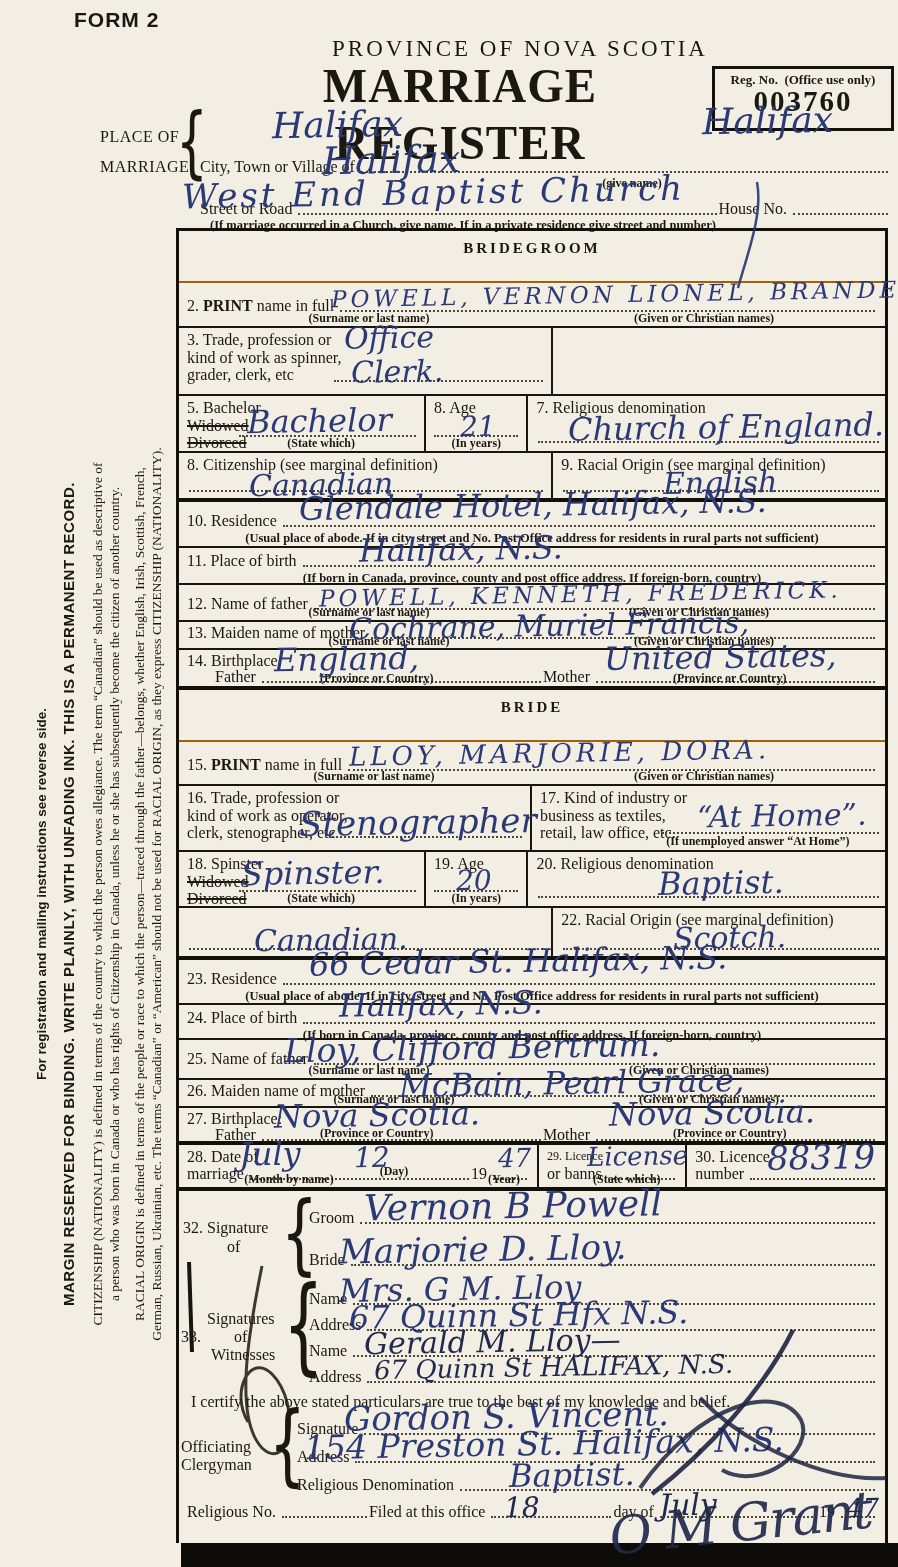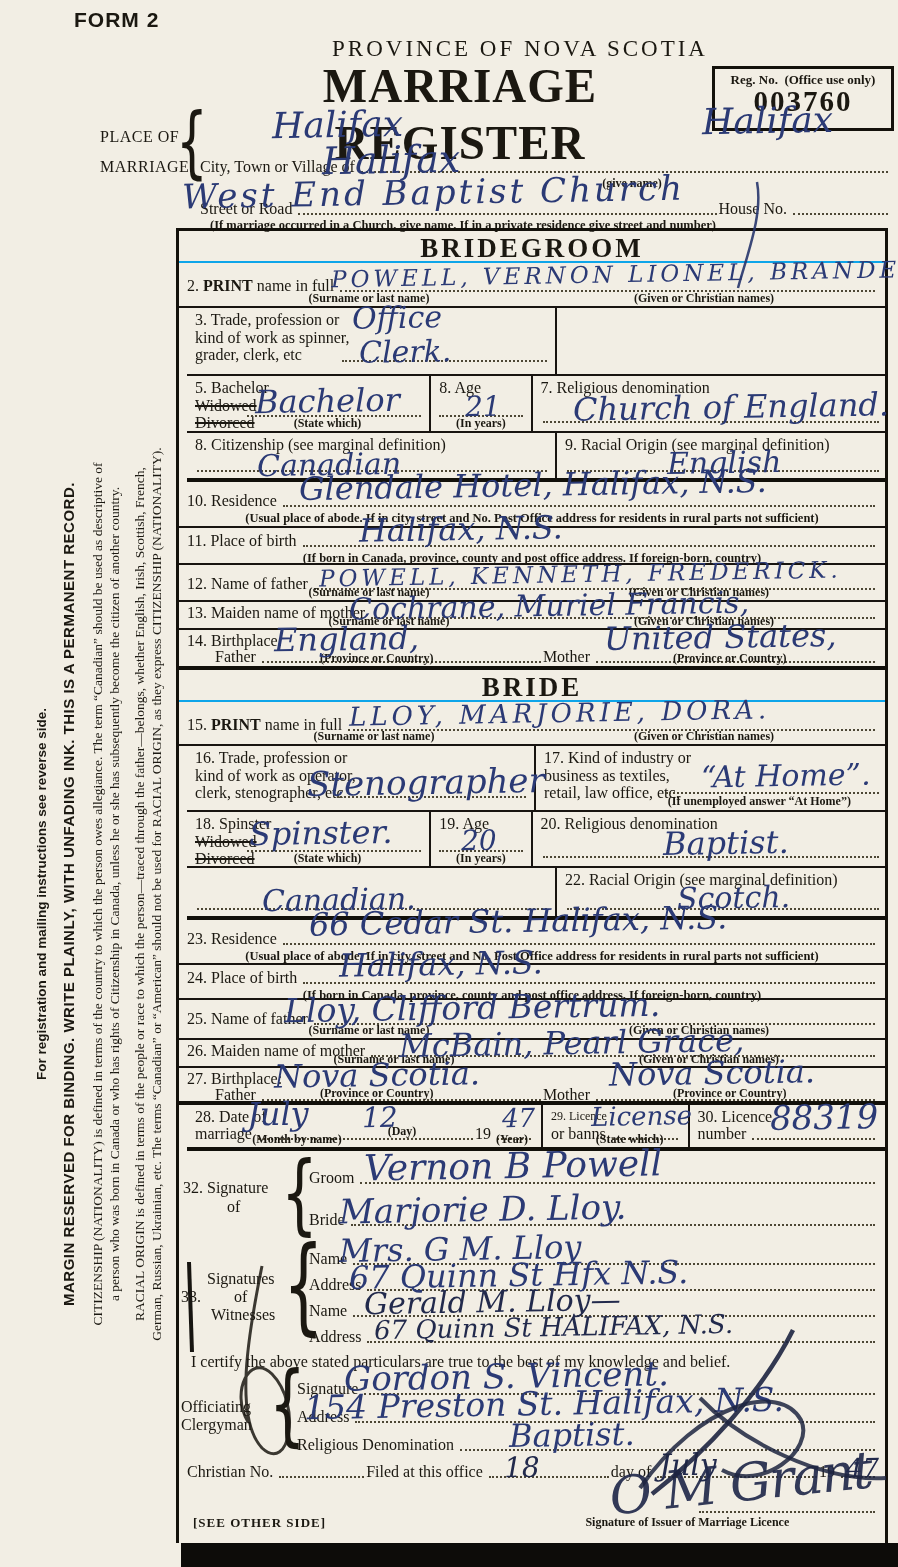--- a/index.html
+++ b/index.html
@@ -35,23 +35,23 @@
   .cap{font-size:12px;font-weight:bold;white-space:nowrap;}
   .capab{position:absolute;transform:translateX(-50%);}
   .capline{text-align:center;font-size:12.5px;font-weight:bold;margin-top:1px;}
   .dotline{position:absolute;border-bottom:2px dotted #4d4735;}
   
   .formbox{position:absolute;left:176px;top:228px;width:712px;height:1315px;
            border:3px solid #14110b;border-bottom:none;box-sizing:border-box;}
   .trow{position:relative;border-bottom:2px solid #181410;box-sizing:border-box;padding:2px 8px;}
   .trow.hv{border-bottom:4px solid #12100a;}
   .trow.free{border-bottom:none;}
-  .band{border-bottom:2px solid #0ea5e9;text-align:center;font-weight:bold;font-size:27px;
-        letter-spacing:3px;padding:0;height:32px;line-height:34px;position:relative;box-sizing:border-box;}
-  .cols{display:flex;padding:0;margin-left:8px;}
+  .band{border-bottom:2px solid #a16207;text-align:center;font-weight:bold;font-size:15px;
+        letter-spacing:3px;padding:0;height:52px;line-height:34px;position:relative;box-sizing:border-box;}
+  .cols{display:flex;padding:0;}
   .cell{position:relative;box-sizing:border-box;padding:3px 8px;height:100%;}
   .cell.br{border-right:2px solid #181410;}
   .lblblk{font-size:16px;line-height:17.5px;}
   .strike{text-decoration:line-through;text-decoration-thickness:2px;}
   
   .hw{position:absolute;font-family:"DejaVu Serif",serif;font-style:italic;color:#2b3a75;
       white-space:nowrap;z-index:5;transform:rotate(-1deg);}
   .hwcaps{letter-spacing:4px;font-size:23px;}
   .hwdark{color:#222a4c;}
   .ink-overlay{position:absolute;left:0;top:0;z-index:6;pointer-events:none;}
@@ -429,21 +429,21 @@
           <span>Religious Denomination</span>
           <span class="lead"></span>
         </div>
       <span class="hw" style="left:165px;top:-18px;font-size:34px">Gordon S. Vincent.</span>
       <span class="hw" style="left:125px;top:10px;font-size:33px">154 Preston St. Halifax, N.S.</span>
       <span class="hw" style="left:330px;top:42px;font-size:32px">Baptist.</span>
     </div>
 
     <div class="trow free" style="height:20px">
       <div class="fline">
-        <span>Christian No.</span>
+        <span>Religious No.</span>
           <span class="lead" style="flex:0 0 85px"></span>
         <span>Filed at this office</span>
           <span class="lead" style="flex:0 0 120px"></span>
         <span>day of</span>
           <span class="lead"></span>
         <span>19</span>
           <span class="lead" style="flex:0 0 34px"></span>
       </div>
       <span class="hw hwdark" style="left:325px;top:-10px;font-size:28px">18</span>
       <span class="hw hwdark" style="left:480px;top:-14px;font-size:30px">July</span>

